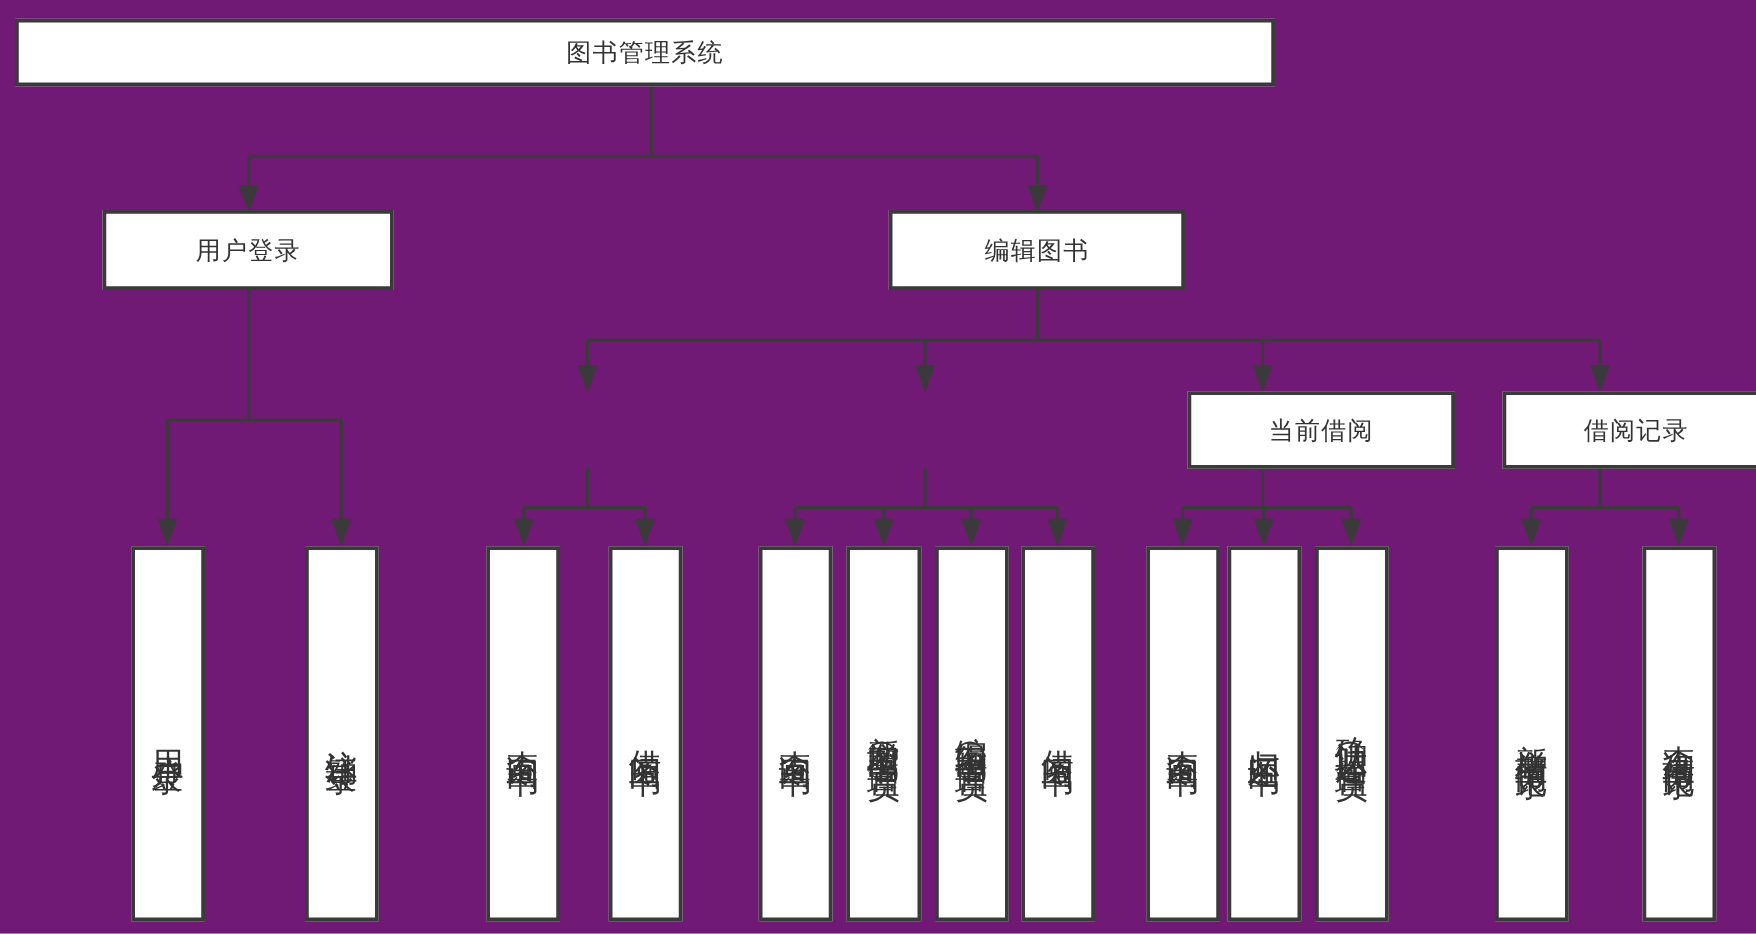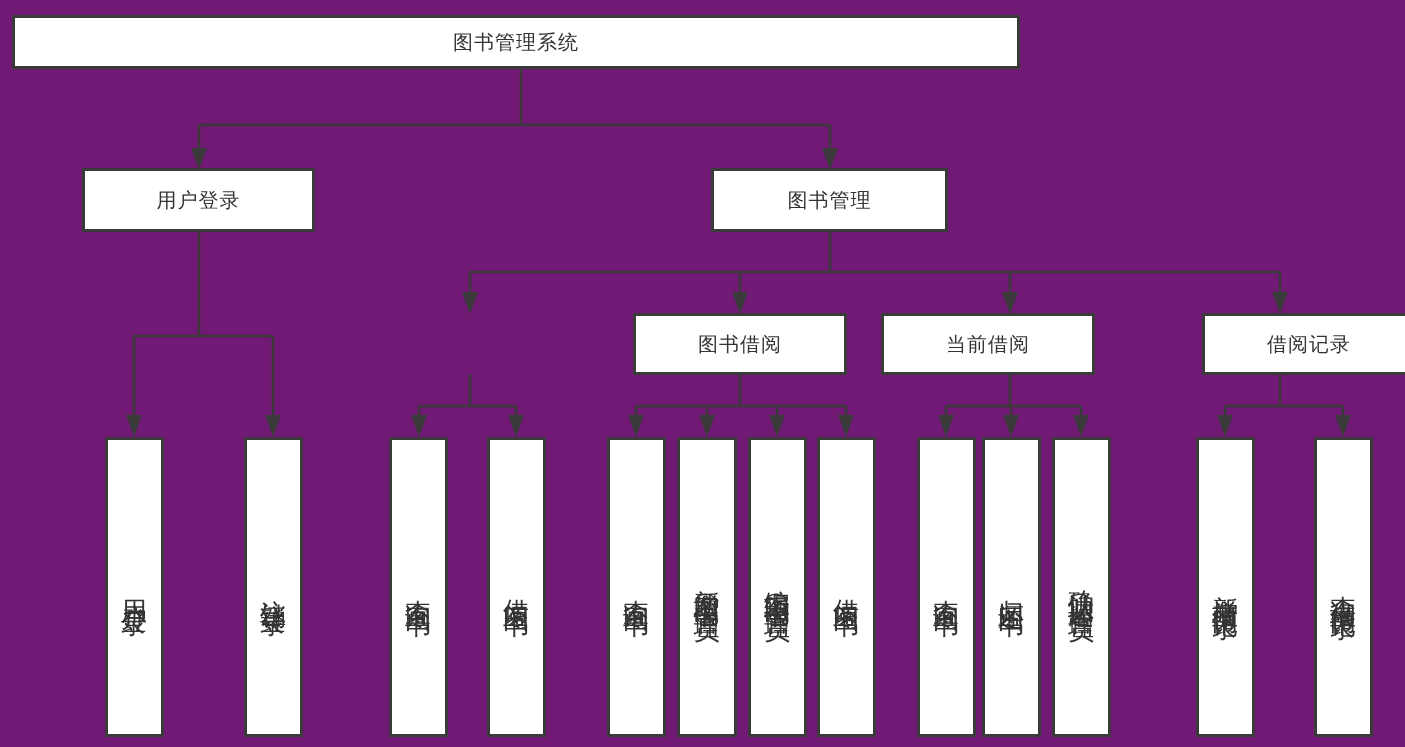--- a/index.html
+++ b/index.html
@@ -120,27 +120,24 @@
   </svg>
 
   <div class="node h" style="left:12px; top:15px; width:1008px; height:54px;">
     <span>图书管理系统</span>
   </div>
 
   <div class="node h" style="left:82px; top:168px; width:233px; height:64px;">
     <span>用户登录</span>
   </div>
   <div class="node h" style="left:711px; top:168px; width:237px; height:64px;">
-    <span>图书管理</span>
+    <span>编辑图书</span>
   </div>
 
-  <div class="node h" style="left:633px; top:313px; width:214px; height:62px;">
-    <span>图书借阅</span>
-  </div>
-  <div class="node h" style="left:881px; top:313px; width:214px; height:62px;">
+  <div class="node h" style="left:950px; top:313px; width:214px; height:62px;">
     <span>当前借阅</span>
   </div>
   <div class="node h" style="left:1202px; top:313px; width:214px; height:62px;justify-content:center;">
     <span>借阅记录</span>
   </div>
 
   <div class="node v" style="left:105px; top:437px; width:59px; height:300px;">
     <span>用户登录</span>
   </div>
   <div class="node v" style="left:244px; top:437px; width:59px; height:300px;">

